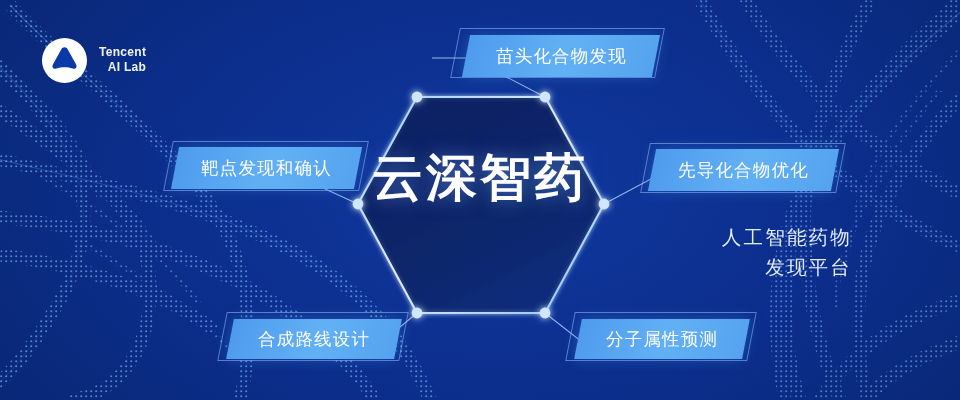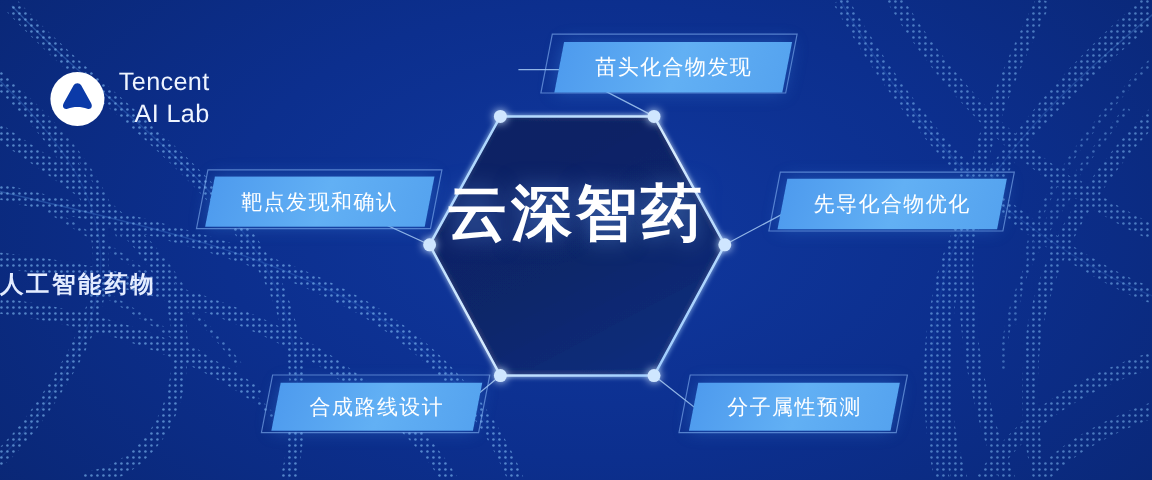--- a/index.html
+++ b/index.html
@@ -24,24 +24,24 @@
 
   
   #logo {
     position:absolute; left:41px; top:30px;
     display:flex; align-items:center; gap:11px;
     z-index:12;
   }
   #logo .mark { width:47px; height:47px; display:block; }
   #logo .wordmark {
     color:#eef4ff;
-    font-size:21px;
+    font-size:12px;
     line-height:1.26;
     letter-spacing:.3px;
-    font-weight:400;
+    font-weight:700;
     white-space:pre-line;
   }
   #logo .wordmark .l2 { display:block;text-align:right; }
 
   
   #center-block {
     position:absolute; left:0; top:0; width:960px; height:400px;
     z-index:11; pointer-events:none;
   }
   #brand-title {
@@ -49,24 +49,24 @@
     text-align:center;
     color:#ffffff;
     font-size:51px;
     font-weight:700;
     letter-spacing:3px;
     line-height:1;
     text-shadow:0 0 18px rgba(120,180,255,.5);
   }
   #brand-sub {
     position:absolute; left:0; top:222px; width:852px;
-    text-align:left;
+    text-align:right;
     color:#e3ecff;
     font-size:19.5px;
-    font-weight:700;
+    font-weight:400;
     letter-spacing:2.2px;
     line-height:1.55;
   }
   #brand-sub .s2 { display:block; }
 
   
   .badge {
     position:absolute;
     z-index:12;
     display:flex; align-items:center; justify-content:center;
@@ -218,20 +218,21 @@
     <div class="wordmark">
       <span>Tencent</span>
       <span class="l2">AI Lab</span>
     </div>
   </div>
 
   <div id="center-block">
     <div id="brand-title">云深智药</div>
     <div id="brand-sub">
       <span>人工智能药物</span>
+      <span class="s2">发现平台</span>
     </div>
   </div>
 
   <div class="frame" style="left:455px; top:28px;  width:205px; height:50px;"></div>
   <div class="frame" style="left:168px; top:141px; width:196px; height:50px;"></div>
   <div class="frame" style="left:645px; top:143px; width:196px; height:50px;"></div>
   <div class="frame" style="left:222px; top:312px; width:182px; height:49px;"></div>
   <div class="frame" style="left:570px; top:312px; width:182px; height:49px;"></div>
 
   <div class="badge" style="left:466px; top:35px; width:190px; height:42px;">

